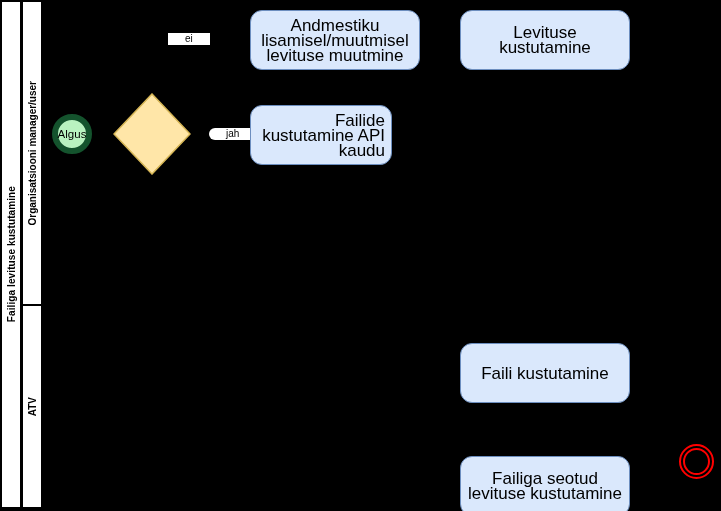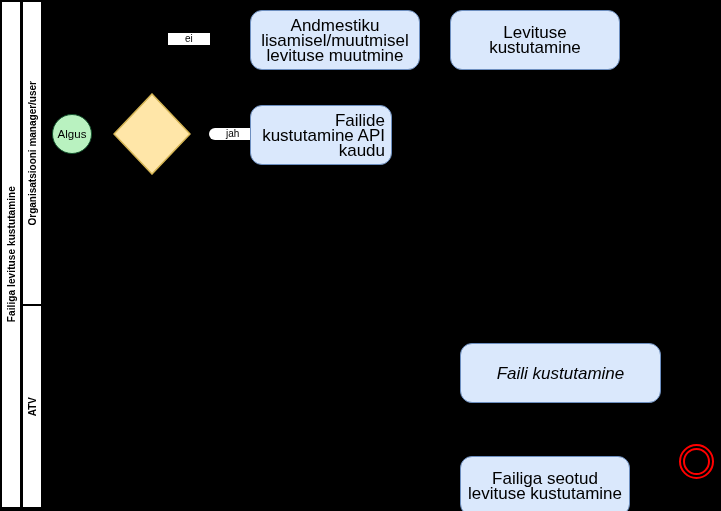--- a/index.html
+++ b/index.html
@@ -85,21 +85,21 @@
     color: #000000;
     font-size: 17px;
     line-height: 15px;
     padding: 2px 6px;
   }
 
   .start-event {
     position: absolute;
     box-sizing: border-box;
     background: #b9f2c0;
-    border: 1px solid #14532d;
+    border: 6px solid #14532d;
     border-radius: 50%;
     display: flex;
     align-items: center;
     justify-content: center;
     color: #000000;
     font-size: 11.5px;
   }
 
   .gateway-wrap {
     position: absolute;
@@ -175,29 +175,29 @@
   </div>
 
   <div class="edge-label" style="left:168px; top:33px;">ei</div>
 
   <div class="edge-label" style="left:209px; top:128px;border-radius:6px;">jah</div>
 
   <div class="task" style="left:250px; top:10px; width:170px; height:60px;">
     <span>Andmestiku lisamisel/muutmisel levituse muutmine</span>
   </div>
 
-  <div class="task" style="left:450px; top:10px; width:170px; height:60px;">
+  <div class="task" style="left:460px; top:10px; width:170px; height:60px;">
     <span>Levituse kustutamine</span>
   </div>
 
   <div class="task" style="left:250px; top:105px; width:142px; height:60px;text-align:right;">
     <span>Failide kustutamine API kaudu</span>
   </div>
 
-  <div class="task" style="left:460px; top:343px; width:201px; height:60px;font-style:italic;">
+  <div class="task" style="left:460px; top:343px; width:170px; height:60px;">
     <span>Faili kustutamine</span>
   </div>
 
   <div class="task" style="left:460px; top:432px; width:170px; height:60px;margin-top:24px;">
     <span>Failiga seotud levituse kustutamine</span>
   </div>
 
   <div class="end-event" style="left:679px; top:444px; width:35px; height:35px;"></div>
 
 </div>

